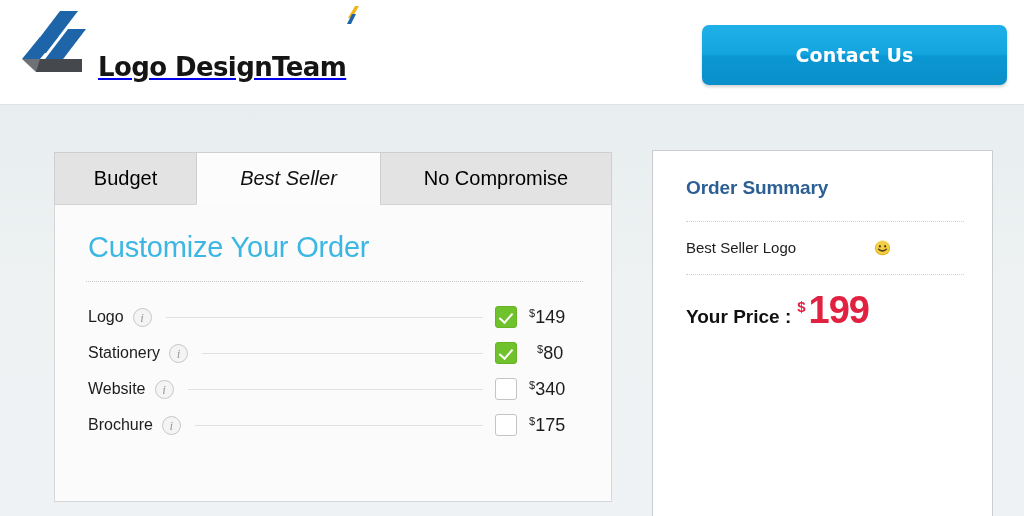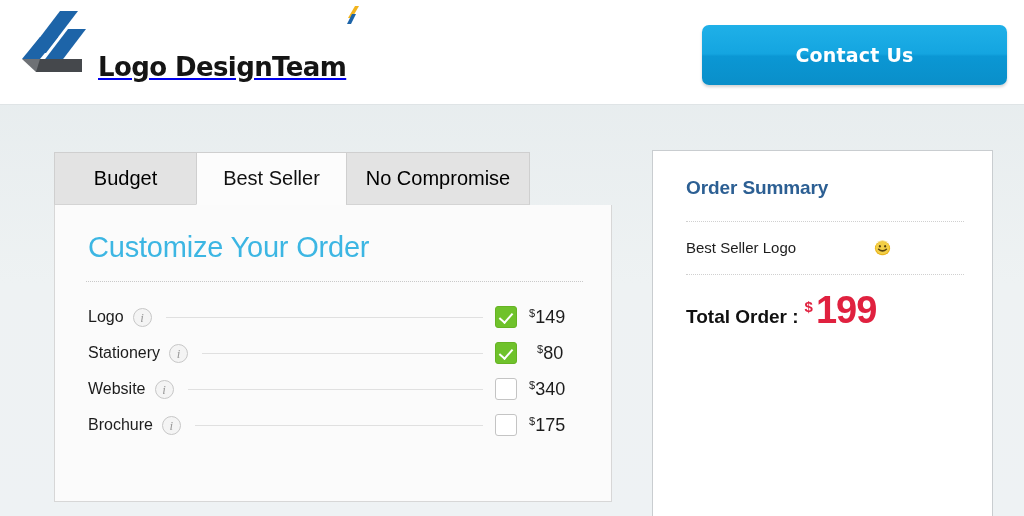--- a/index.html
+++ b/index.html
@@ -121,22 +121,22 @@
     justify-content: center;
     font-family: "Liberation Sans", sans-serif;
     font-size: 20px;
     color: #000000;
     cursor: pointer;
     padding: 0 18px;
   }
   .tab:last-child { border-right: 1px solid #cfcfcf; }
 
   .tab.tab-budget      { width: 142px; }
-  .tab.tab-best-seller { width: 150px; }
-  .tab.tab-no-comp     { width: 184px; }
+  .tab.tab-best-seller { width: 184px; font-style: italic; }
+  .tab.tab-no-comp     { width: 232px; }
 
   .tab.is-active {
     background: #fcfcfc;
     border-bottom-color: #fcfcfc;
     color: #111;
     position: relative;
     z-index: 2;
   }
 
   .card-panel {
@@ -453,19 +453,19 @@
           </svg>
         </span>
       </div>
 
 
     </div>
 
     <div class="summary-rule-2"></div>
 
     <div class="total-row">
-      <span class="total-label">Total Order :</span>
+      <span class="total-label">Your Price :</span>
       <span class="total-cur">$</span>
       <span class="total-amount">199</span>
     </div>
   </aside>
 
 </div>
 
 </body></html>

